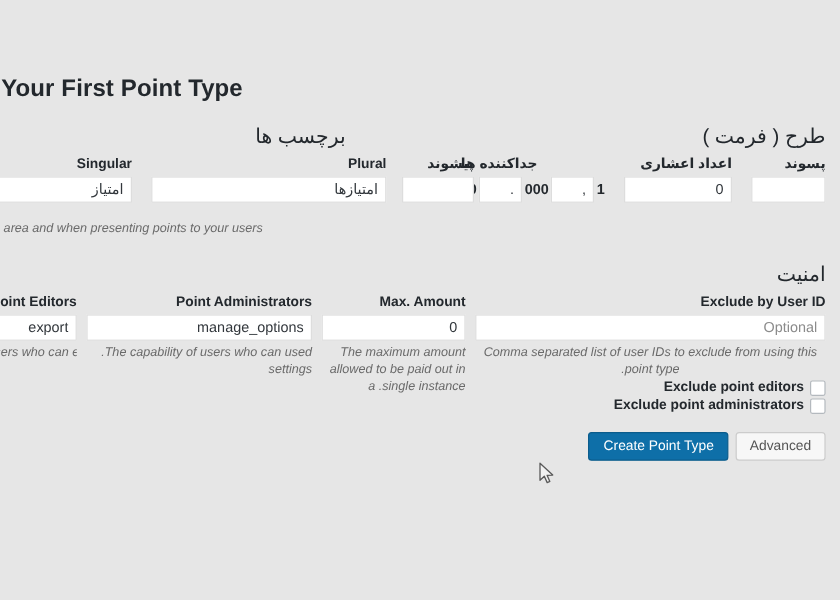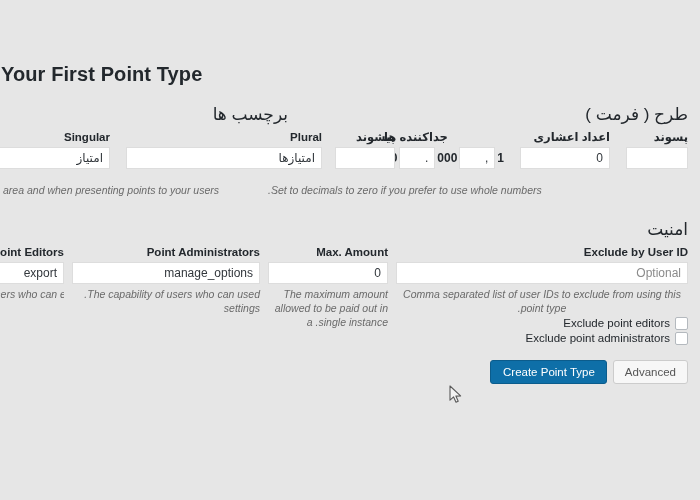--- a/index.html
+++ b/index.html
@@ -237,21 +237,21 @@
     width: 13px;
     height: 13px;
     box-sizing: border-box;
     border: 1px solid #b4b9be;
     background: #fff;
     border-radius: 2px;
     flex: none;
   }
   .cb-label {
     font-size: 11.5px;
-    font-weight: normal;
+    font-weight: bold;
     color: #23282d;
     white-space: nowrap;
     line-height: 14px;
   }
 
   
   .button-bar {
     position: absolute;
     top: 360px;
     right: 12px;
@@ -334,21 +334,20 @@
   <div class="field f-plural">
     <label class="field-label">Plural</label>
     <input type="text" value="امتیازها" style="">
   </div>
 
   <div class="field f-singular">
     <label class="field-label">Singular</label>
     <input type="text" value="امتیاز" style="">
   </div>
 
-  <div class="help-decimals">.Set to decimals to zero if you prefer to use whole numbers</div>
   <div class="help-labels"><span>The singular and plural labels are used throughout the admin area and when presenting points to your users</span></div>
 
   <div class="field s-exclude">
     <label class="field-label">Exclude by User ID</label>
     <input type="text" placeholder="Optional" style="">
   </div>
 
   <div class="field s-max">
     <label class="field-label">Max. Amount</label>
     <input type="text" value="0" style="">

